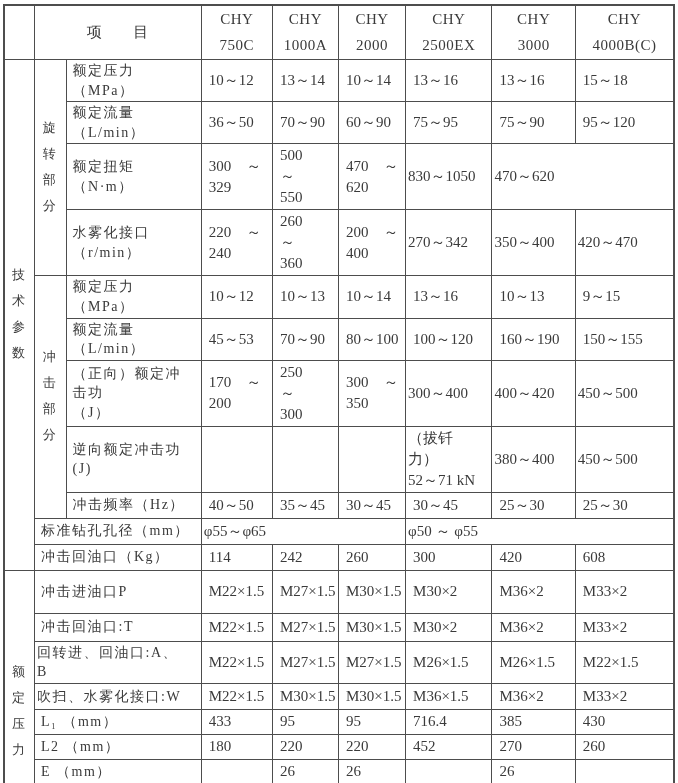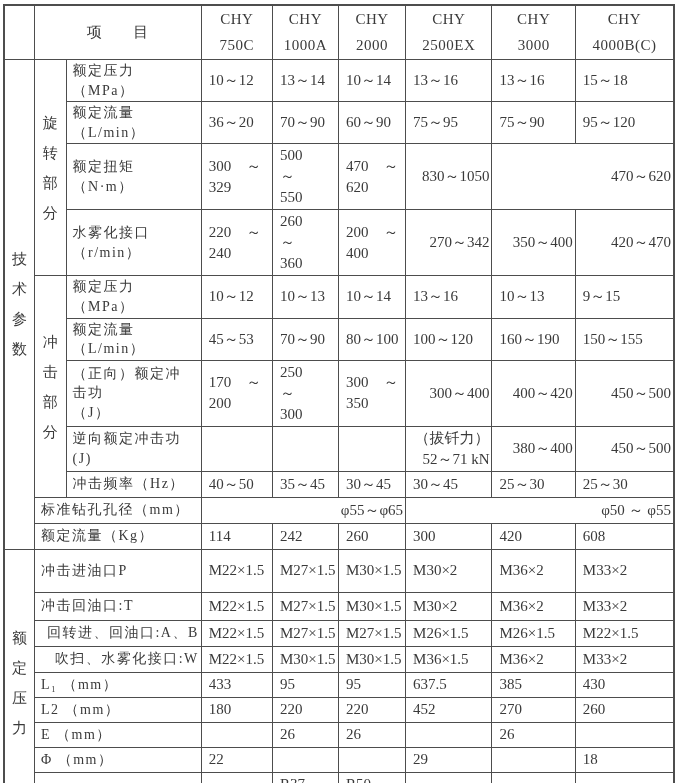--- a/index.html
+++ b/index.html
@@ -5,25 +5,25 @@
   html,body{margin:0;padding:0;background:#fff;}
   body{width:678px;height:783px;position:relative;overflow:hidden;
        font-family:"Liberation Serif","DejaVu Serif",serif;color:#3a3a3a;}
   table.spec{position:absolute;left:3px;top:4px;width:672px;height:776px;
        border-collapse:collapse;table-layout:fixed;
        border:2px solid #4d4d4d;background:#fff;}
   td{border:1px solid #4d4d4d;vertical-align:middle;overflow:hidden;
      white-space:pre-line;font-size:15px;line-height:1.4;padding:1px 6px;}
   td.lbl{font-size:14px;letter-spacing:1.5px;padding-left:6px;margin-top:48px;}
   td.val{padding-left:7px;}
-  td.c{text-align:right;padding-left:2px;padding-right:2px;}
+  td.c{text-align:left;padding-left:2px;padding-right:12px;}
   tr.hdr td{text-align:center;font-size:15px;line-height:1.7;letter-spacing:0.5px;}
   td.vcell{text-align:center;padding:0;}
   .vtext{display:inline-block;width:1.15em;word-break:break-all;
-         line-height:2.0;font-size:15px;text-align:center;letter-spacing:0;}
+         line-height:2.0;font-size:13px;text-align:left;letter-spacing:0;font-family:Liberation Mono, monospace;}
 </style>
 </head>
 <body>
 
 <table class="spec">
 <colgroup>
   <col style="width:30px">
       <col style="width:31px">
       <col style="width:133px">
   <col style="width:70px">
@@ -58,21 +58,21 @@
   <td class="lbl">额定压力（MPa）</td>
   <td class="val">10～12</td>
   <td class="val">13～14</td>
   <td class="val">10～14</td>
   <td class="val">13～16</td>
   <td class="val">13～16</td>
   <td class="val">15～18</td>
 </tr>
 <tr style="height:26px">
   <td class="lbl">额定流量（L/min）</td>
-  <td class="val">36～20</td>
+  <td class="val">36～50</td>
   <td class="val">70～90</td>
   <td class="val">60～90</td>
   <td class="val">75～95</td>
   <td class="val">75～90</td>
   <td class="val">95～120</td>
 </tr>
 <tr style="height:43px">
   <td class="lbl">额定扭矩（N·m）</td>
   <td class="val">300　～
 329</td>
@@ -147,21 +147,21 @@
   <td class="val">25～30</td>
   <td class="val">25～30</td>
 </tr>
 
 <tr style="height:26px">
   <td colspan="2" class="lbl">标准钻孔孔径（mm）</td>
   <td colspan="3" class="c">φ55～φ65</td>
   <td colspan="3" class="c">φ50 ～ φ55</td>
 </tr>
 <tr style="height:26px">
-  <td colspan="2" class="lbl">额定流量（Kg）</td>
+  <td colspan="2" class="lbl">冲击回油口（Kg）</td>
   <td class="val">114</td>
   <td class="val">242</td>
   <td class="val">260</td>
   <td class="val">300</td>
   <td class="val">420</td>
   <td class="val">608</td>
 </tr>
 
 <tr style="height:43px">
   <td rowspan="9" class="vcell"><span class="vtext">额定压力</span></td>
@@ -198,21 +198,21 @@
   <td class="val">M30×1.5</td>
   <td class="val">M36×1.5</td>
   <td class="val">M36×2</td>
   <td class="val">M33×2</td>
 </tr>
 <tr style="height:25px">
   <td colspan="2" class="lbl">L₁ （mm）</td>
   <td class="val">433</td>
   <td class="val">95</td>
   <td class="val">95</td>
-  <td class="val">637.5</td>
+  <td class="val">716.4</td>
   <td class="val">385</td>
   <td class="val">430</td>
 </tr>
 <tr style="height:25px">
   <td colspan="2" class="lbl">L2 （mm）</td>
   <td class="val">180</td>
   <td class="val">220</td>
   <td class="val">220</td>
   <td class="val">452</td>
   <td class="val">270</td>

